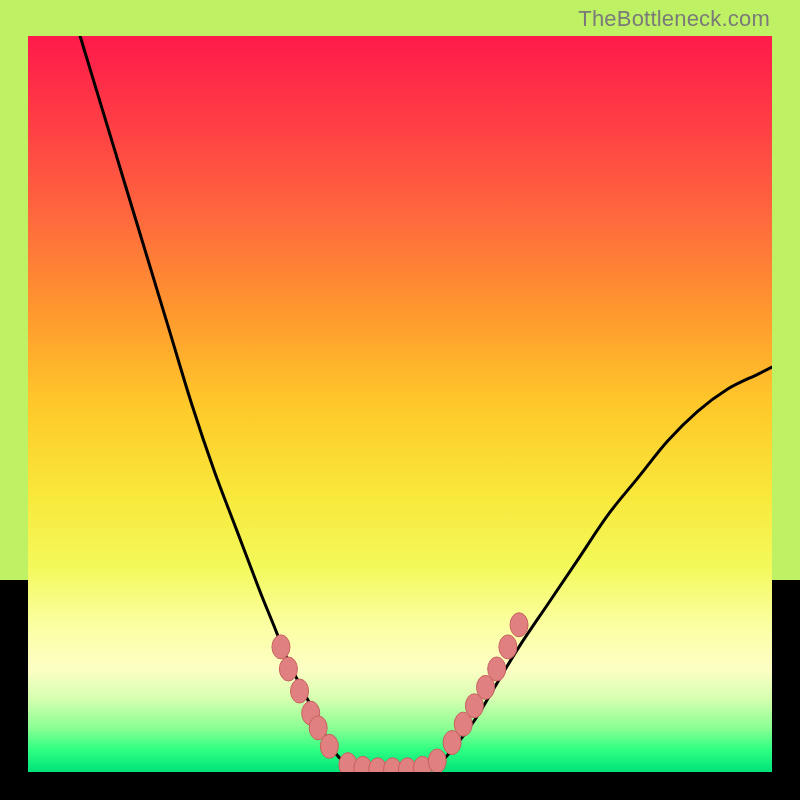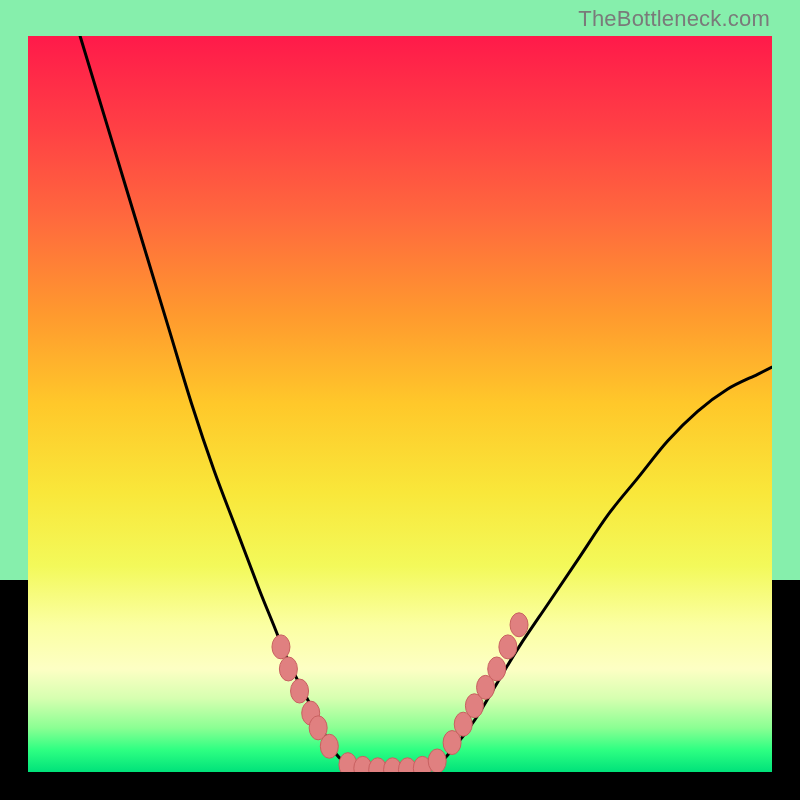--- a/index.html
+++ b/index.html
@@ -10,21 +10,21 @@
     background: #000;
     overflow: hidden;
     font-family: Arial, Helvetica, sans-serif;
   }
   .frame {
     position: absolute;
     top: 0;
     left: 0;
     width: 800px;
     height: 580px;
-    background: #86efac;
+    background: #bef264;
   }
   .plot-area {
     position: absolute;
     top: 36px;
     left: 28px;
     width: 744px;
     height: 736px;
     overflow: hidden;
   }
   .gradient {

